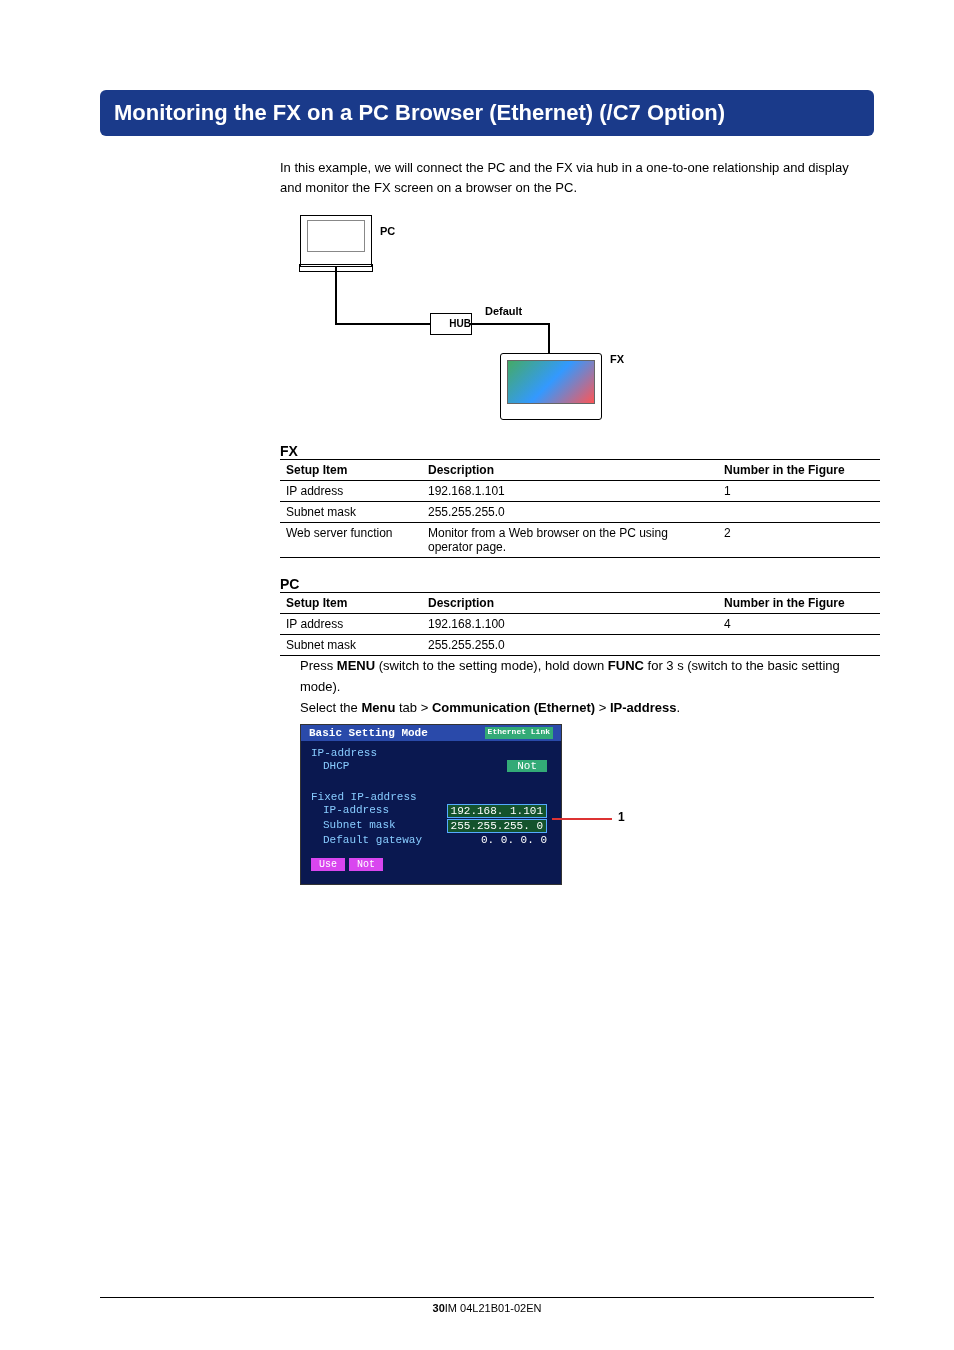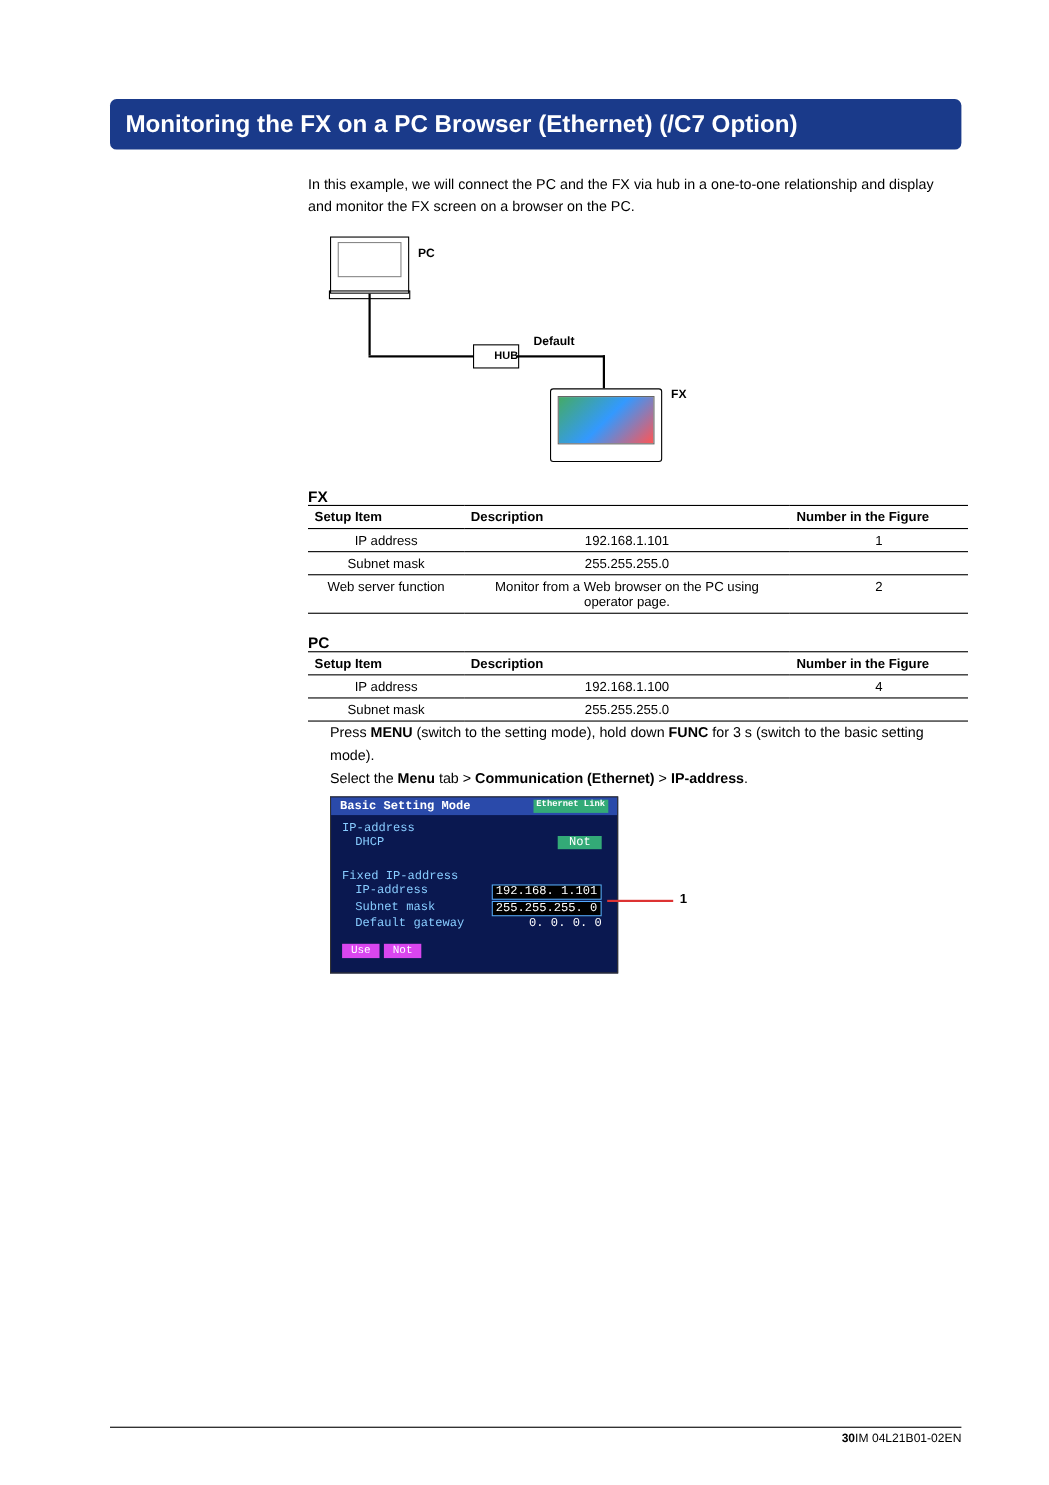--- a/index.html
+++ b/index.html
@@ -83,21 +83,20 @@
     text-align: left;
     border-top: 1px solid #000;
     border-bottom: 1px solid #000;
     padding: 3px 6px;
     font-weight: bold;
   }
   table.setup td {
     border-bottom: 1px solid #000;
     padding: 3px 6px;
     vertical-align: top;
-    text-align: center;
   }
   .sub-heading {
     margin-left: 180px;
     color: #1a3a8a;
     font-weight: bold;
     font-size: 14px;
     margin-top: 20px;
   }
   .step-text {
     margin-left: 200px;
@@ -121,21 +120,21 @@
   .settings-head {
     background:#2a4aaa;
     padding:2px 8px;
     color:#fff;
     font-weight:bold;
     display:flex; justify-content:space-between;
   }
   .settings-body { padding:6px 10px; color:#8cf; }
   .settings-body .row { display:flex; justify-content:space-between; margin:1px 4px; }
   .settings-body .lbl { color:#8cf; }
-  .settings-body .val-box { background:#000000; color:#fff; border:1px solid #5af; padding:0 3px; min-width:90px; text-align:right; display:inline-block;}
+  .settings-body .val-box { background:#14532d; color:#fff; border:1px solid #5af; padding:0 3px; min-width:90px; text-align:right; display:inline-block;}
   .settings-body .val-plain { color:#fff; min-width:90px; text-align:right; display:inline-block;}
   .dhcp-val { background:#3a7; color:#fff; padding:0 10px; }
   .bottom-btns { margin-top:12px; }
   .bottom-btns span { background:#d946ef; color:#fff; padding:1px 8px; margin-right:4px; font-size:10px;}
   .callout-line {
     position:absolute;
     background:#d33;
     height:1.5px;
   }
   .callout-num {
@@ -144,21 +143,21 @@
     font-weight:bold;
     font-size:12px;
   }
 
   .footer {
     position:absolute;
     bottom:36px;
     left:100px; right:80px;
     border-top:1px solid #000;
     display:flex;
-    justify-content:flex-end;
+    justify-content:center;
     font-size:11px;
     padding-top:4px;
   }
   .footer .pnum { font-weight:bold; }
 </style>
 </head>
 <body>
 
 <div class="page">
 

